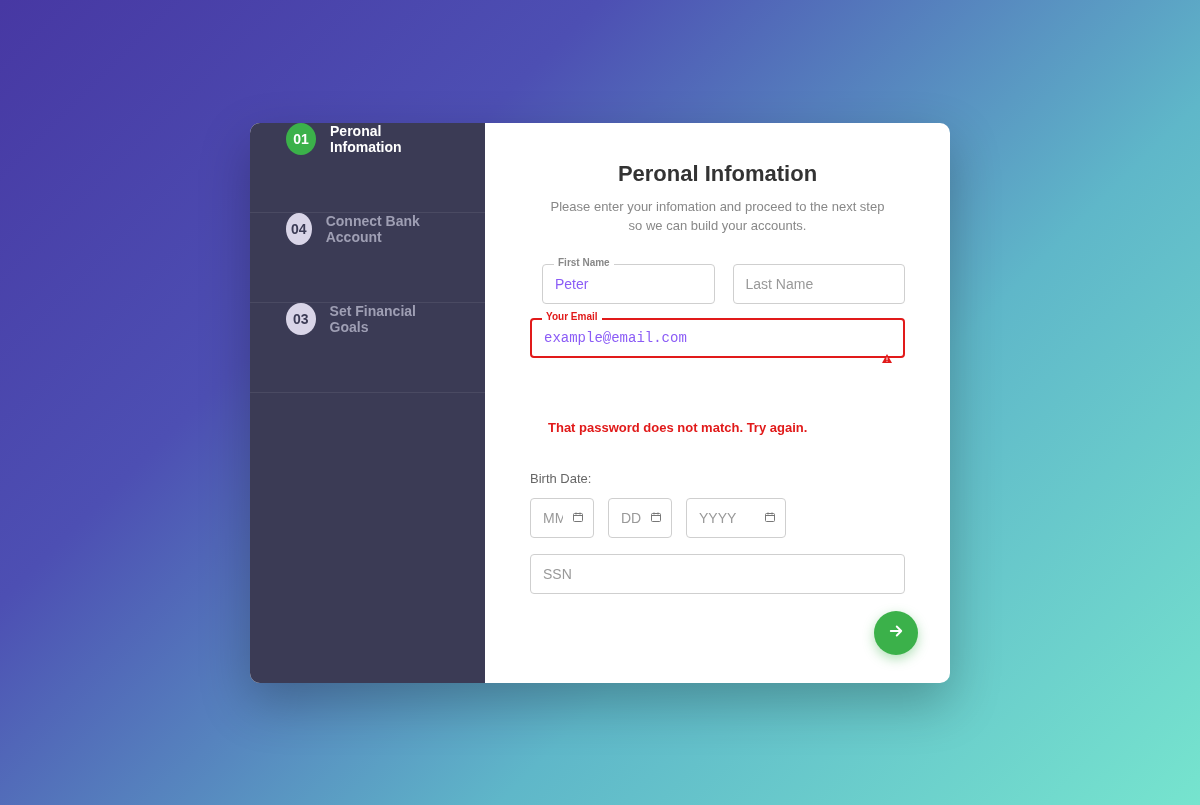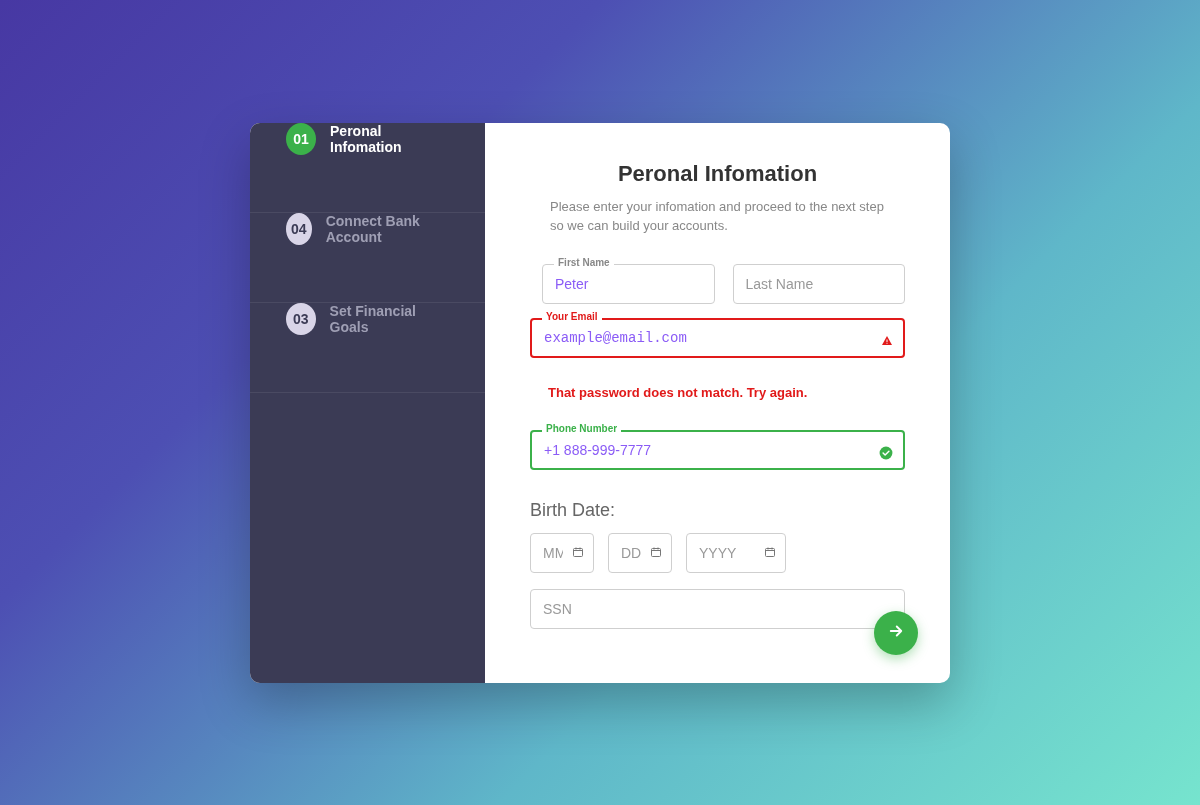--- a/index.html
+++ b/index.html
@@ -64,20 +64,21 @@
     position: relative;
   }
   .title {
     text-align: center;
     font-size: 22px;
     font-weight: 700;
     color: #333;
     margin-bottom: 10px;
   }
   .subtitle {
+    text-align: center;
     font-size: 13px;
     color: #888;
     line-height: 1.5;
     margin-bottom: 28px;
     padding: 0 20px;
   }
 
   .row { display: flex; gap: 18px; padding-left: 12px; }
   .field-wrap { position: relative; flex: 1; margin-bottom: 14px; }
   .field {
@@ -119,21 +120,21 @@
     transform: translateY(-50%);
   }
   .calendar-icon {
     position: absolute;
     right: 10px;
     top: 50%;
     transform: translateY(-50%);
     pointer-events: none;
   }
   .section-label {
-    font-size: 18px;
+    font-size: 13px;
     color: #666;
     margin-top: 6px;
     margin-bottom: 12px;
   }
   .date-row { display: flex; gap: 14px; margin-bottom: 16px; }
   .date-row .field-wrap { margin-bottom: 0; }
   .date-row .field { padding-right: 30px; }
   .date-row .mm, .date-row .dd { width: 64px; flex: none; }
   .date-row .yyyy { width: 100px; flex: none; text-decoration: underline; }
 
@@ -192,30 +193,20 @@
       <span class="status-icon">
         <svg width="12" height="12" viewBox="0 0 24 24" fill="#e11a1a">
             <path d="M12 2 L22 20 L2 20 Z"></path>
             <rect x="11" y="9" width="2" height="5" fill="#fff"></rect>
             <rect x="11" y="15.5" width="2" height="2" fill="#fff"></rect>
           </svg>
       </span>
     </div>
     <div class="error-msg">That password does not match. Try again.</div>
 
-    <div class="field-wrap success fullw">
-      <span class="float-label">Phone Number</span>
-      <input class="field" type="text" value="+1 888-999-7777" style="">
-      <span class="status-icon">
-        <svg width="14" height="14" viewBox="0 0 24 24">
-            <circle cx="12" cy="12" r="11" fill="#3bb14a"></circle>
-            <path d="M7 12 L10.5 15.5 L17 9" stroke="#fff" stroke-width="2.5" fill="none" stroke-linecap="round" stroke-linejoin="round"></path>
-          </svg>
-      </span>
-    </div>
 
     <div class="section-label">Birth Date:</div>
 
     <div class="date-row">
       <div class="field-wrap mm">
         <input class="field" type="text" placeholder="MM" style="">
         <span class="calendar-icon">
           <svg width="12" height="12" viewBox="0 0 24 24" fill="none" stroke="#777" stroke-width="2">
               <rect x="3" y="5" width="18" height="16" rx="2"></rect>
               <path d="M3 9h18 M8 3v4 M16 3v4"></path>

